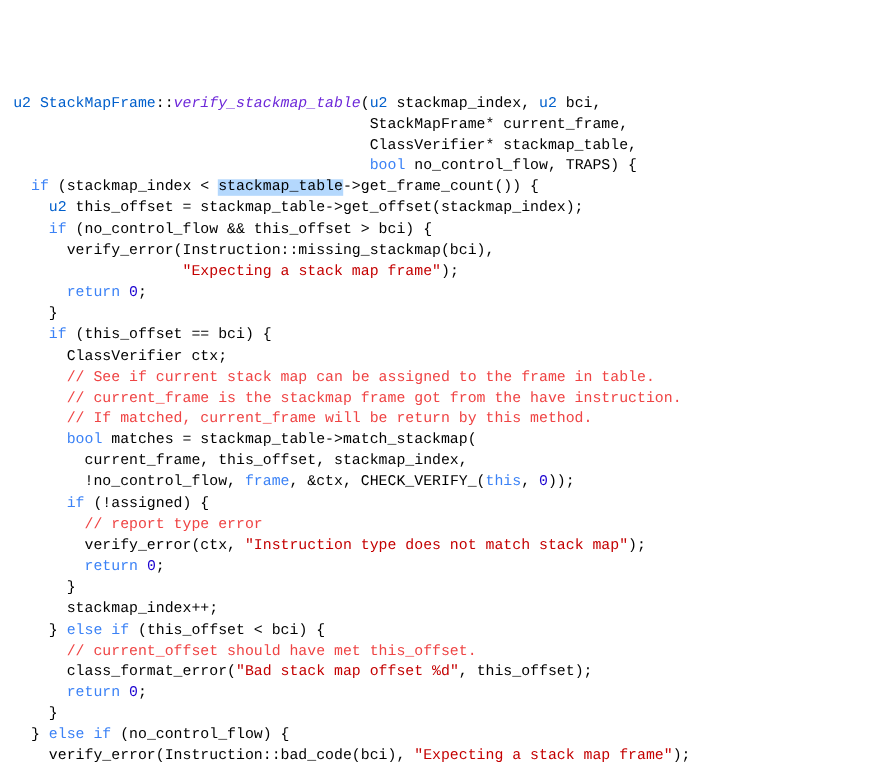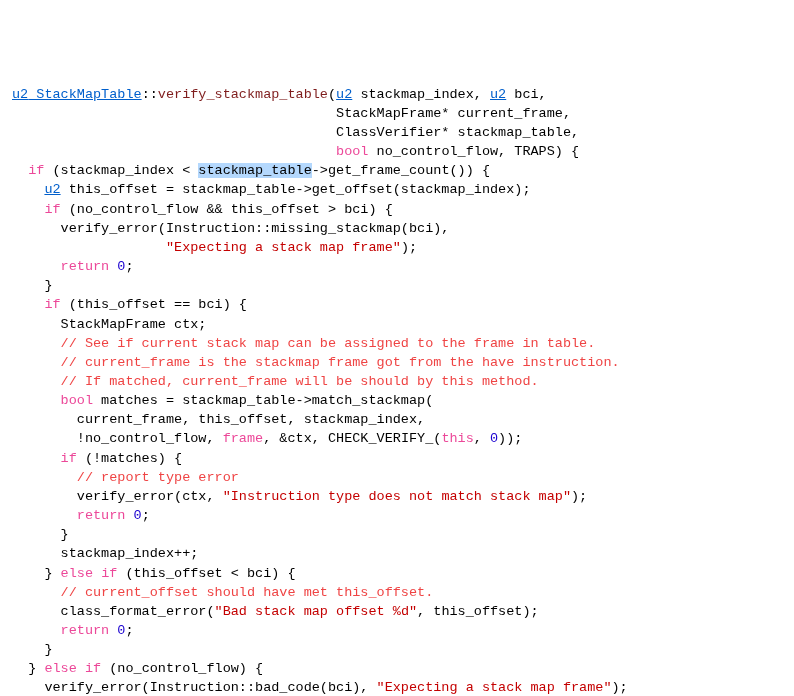--- a/index.html
+++ b/index.html
@@ -5,53 +5,53 @@
   body {
     margin: 0;
     padding: 8px 12px;
     background: #ffffff;
     font-family: "SF Mono", Menlo, Monaco, Consolas, "Courier New", monospace;
     font-size: 13.5px;
     line-height: 1.42;
     white-space: pre;
     color: #000;
   }
-  .kw   { color: #ec4899; }       
-  .type { color: #005fcc; text-decoration: underline; }       
-  .func { color: #7f1d1d; }       
+  .kw   { color: #3b82f6; }       
+  .type { color: #005fcc; }       
+  .func { color: #6d28d9; font-style: italic; }       
   .num  { color: #1a00d0; }       
   .str  { color: #c40000; }       
   .cmt  { color: #ef4444; }       
   .hl   { background: #b4d8fd; text-align: center; }  
 </style>
 </head>
 <body>
 
 
 
-<div><span><span class="type">u2</span><span class="type"> StackMapTable</span><span>::</span><span class="func">verify_stackmap_table</span><span>(</span><span class="type">u2</span><span> stackmap_index, </span><span class="type">u2</span><span> bci,</span></span>
+<div><span><span class="type">u2</span><span class="type"> StackMapFrame</span><span>::</span><span class="func">verify_stackmap_table</span><span>(</span><span class="type">u2</span><span> stackmap_index, </span><span class="type">u2</span><span> bci,</span></span>
 <span>                                        StackMapFrame* current_frame,</span>
 <span>                                        ClassVerifier* stackmap_table,</span>
 <span><span>                                        </span><span class="kw">bool</span><span> no_control_flow, TRAPS) {</span></span>
 <span><span>  </span><span class="kw">if</span><span> (stackmap_index &lt; </span><span class="hl">stackmap_table</span><span>-&gt;get_frame_count()) {</span></span>
 <span><span>    </span><span class="type">u2</span><span> this_offset = stackmap_table-&gt;get_offset(stackmap_index);</span></span>
 <span><span>    </span><span class="kw">if</span><span> (no_control_flow &amp;&amp; this_offset &gt; bci) {</span></span>
 <span>      verify_error(Instruction::missing_stackmap(bci),</span>
 <span><span>                   </span><span class="str">"Expecting a stack map frame"</span><span>);</span></span>
 <span><span>      </span><span class="kw">return</span><span> </span><span class="num">0</span><span>;</span></span>
 <span>    }</span>
 <span><span>    </span><span class="kw">if</span><span> (this_offset == bci) {</span></span>
-<span>      StackMapFrame ctx;</span>
+<span>      ClassVerifier ctx;</span>
 <span><span>      </span><span class="cmt">// See if current stack map can be assigned to the frame in table.</span></span>
 <span><span>      </span><span class="cmt">// current_frame is the stackmap frame got from the have instruction.</span></span>
-<span><span>      </span><span class="cmt">// If matched, current_frame will be should by this method.</span></span>
+<span><span>      </span><span class="cmt">// If matched, current_frame will be return by this method.</span></span>
 <span><span>      </span><span class="kw">bool</span><span> matches = stackmap_table-&gt;match_stackmap(</span></span>
 <span>        current_frame, this_offset, stackmap_index,</span>
 <span><span>        !no_control_flow, </span><span class="kw">frame</span><span>, &amp;ctx, CHECK_VERIFY_(</span><span class="kw">this</span><span>, </span><span class="num">0</span><span>));</span></span>
-<span><span>      </span><span class="kw">if</span><span> (!matches) {</span></span>
+<span><span>      </span><span class="kw">if</span><span> (!assigned) {</span></span>
 <span><span>        </span><span class="cmt">// report type error</span></span>
 <span><span>        verify_error(ctx, </span><span class="str">"Instruction type does not match stack map"</span><span>);</span></span>
 <span><span>        </span><span class="kw">return</span><span> </span><span class="num">0</span><span>;</span></span>
 <span>      }</span>
 <span>      stackmap_index++;</span>
 <span><span>    } </span><span class="kw">else</span><span> </span><span class="kw">if</span><span> (this_offset &lt; bci) {</span></span>
 <span><span>      </span><span class="cmt">// current_offset should have met this_offset.</span></span>
 <span><span>      class_format_error(</span><span class="str">"Bad stack map offset %d"</span><span>, this_offset);</span></span>
 <span><span>      </span><span class="kw">return</span><span> </span><span class="num">0</span><span>;</span></span>
 <span>    }</span>

